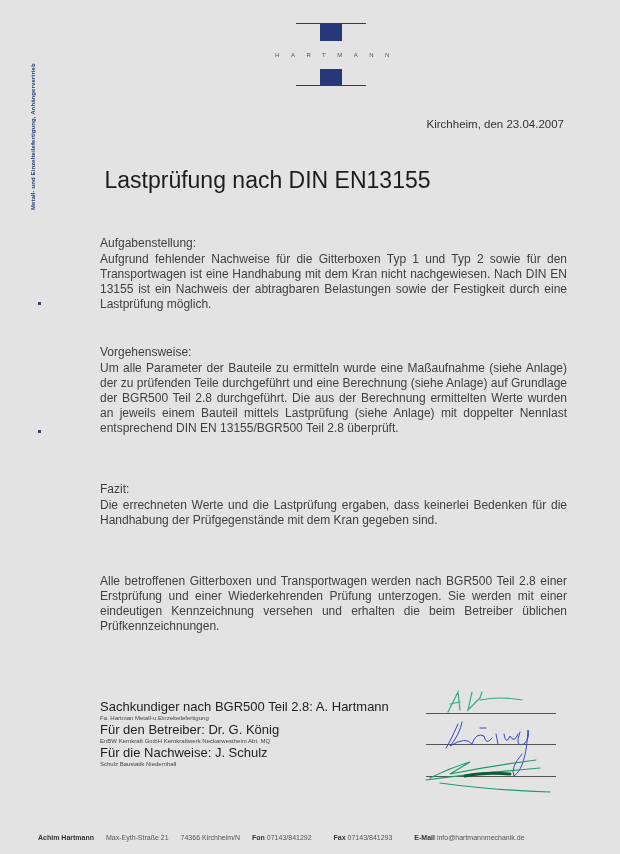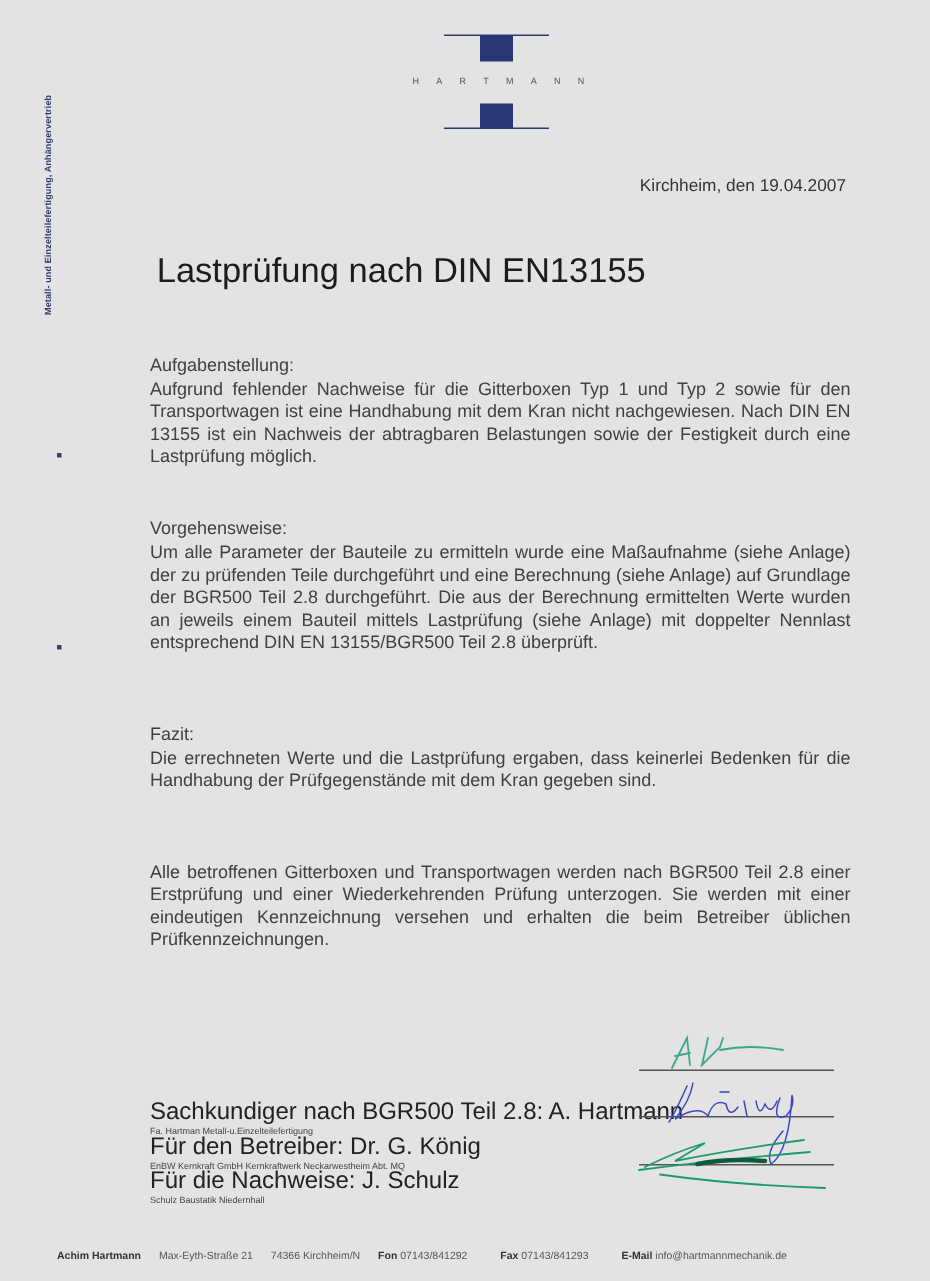--- a/index.html
+++ b/index.html
@@ -19,21 +19,21 @@
     
     .side-text { left: 30px; top: 210px; transform-origin: left top; transform: rotate(-90deg);
       font-size: 6px; color: #2d3a6e; font-weight: bold; white-space: nowrap; letter-spacing: 0.1px; }
     .side-mark { width: 3px; height: 3px; background: #3a3f66; left: 38px; }
     .date { right: 56px; top: 118px; font-size: 11.5px; color: #333; }
     .title { left: 0; width: 535px; top: 167px; text-align: center; font-size: 23px; color: #1c1c1c; }
     .section { left: 100px; width: 467px; font-size: 12px; line-height: 15px; color: #404040; }
     .section .head { margin-bottom: 1px; }
     .section .body { text-align: justify; }
     .sig-row { left: 100px; width: 470px; }
-    .sig-label { font-size: 16px; color: #222; margin-top: 34px; }
+    .sig-label { font-size: 13px; color: #222; }
     .sig-sub { font-size: 6px; color: #444; margin-top: 1px; }
     .sig-line { position: absolute; height: 1px; background: #555; left: 426px; width: 130px; }
     .footer { left: 38px; top: 834px; font-size: 7px; color: #555; white-space: nowrap; }
     .footer b { color: #333; }
     .footer span { margin-right: 10px; }
   </style>
 </head>
 <body>
 
 <div class="abs logo">
@@ -41,21 +41,21 @@
   <div class="sq" style="top:8px"></div>
   <div class="word">HARTMANN</div>
   <div class="sq" style="top:53px"></div>
   <div class="bar" style="top:69px"></div>
 </div>
 
 <div class="abs side-text">Metall- und Einzelteilefertigung, Anhängervertrieb</div>
 <div class="abs side-mark" style="top:302px"></div>
 <div class="abs side-mark" style="top:430px"></div>
 
-<div class="abs date">Kirchheim, den 19.04.2007</div>
+<div class="abs date">Kirchheim, den 23.04.2007</div>
 <div class="abs title">Lastprüfung nach DIN EN13155</div>
 
 <div class="abs section" style="top:236px">
   <div class="head">Aufgabenstellung:</div>
   <div class="body">Aufgrund fehlender Nachweise für die Gitterboxen Typ 1 und Typ 2 sowie für den Transportwagen ist eine Handhabung mit dem Kran nicht nachgewiesen. Nach DIN EN 13155 ist ein Nachweis der abtragbaren Belastungen sowie der Festigkeit durch eine Lastprüfung möglich.</div>
 </div>
 <div class="abs section" style="top:345px">
   <div class="head">Vorgehensweise:</div>
   <div class="body">Um alle Parameter der Bauteile zu ermitteln wurde eine Maßaufnahme (siehe Anlage) der zu prüfenden Teile durchgeführt und eine Berechnung (siehe Anlage) auf Grundlage der BGR500 Teil 2.8 durchgeführt. Die aus der Berechnung ermittelten Werte wurden an jeweils einem Bauteil mittels Lastprüfung (siehe Anlage) mit doppelter Nennlast entsprechend DIN EN 13155/BGR500 Teil 2.8 überprüft.</div>
 </div>

